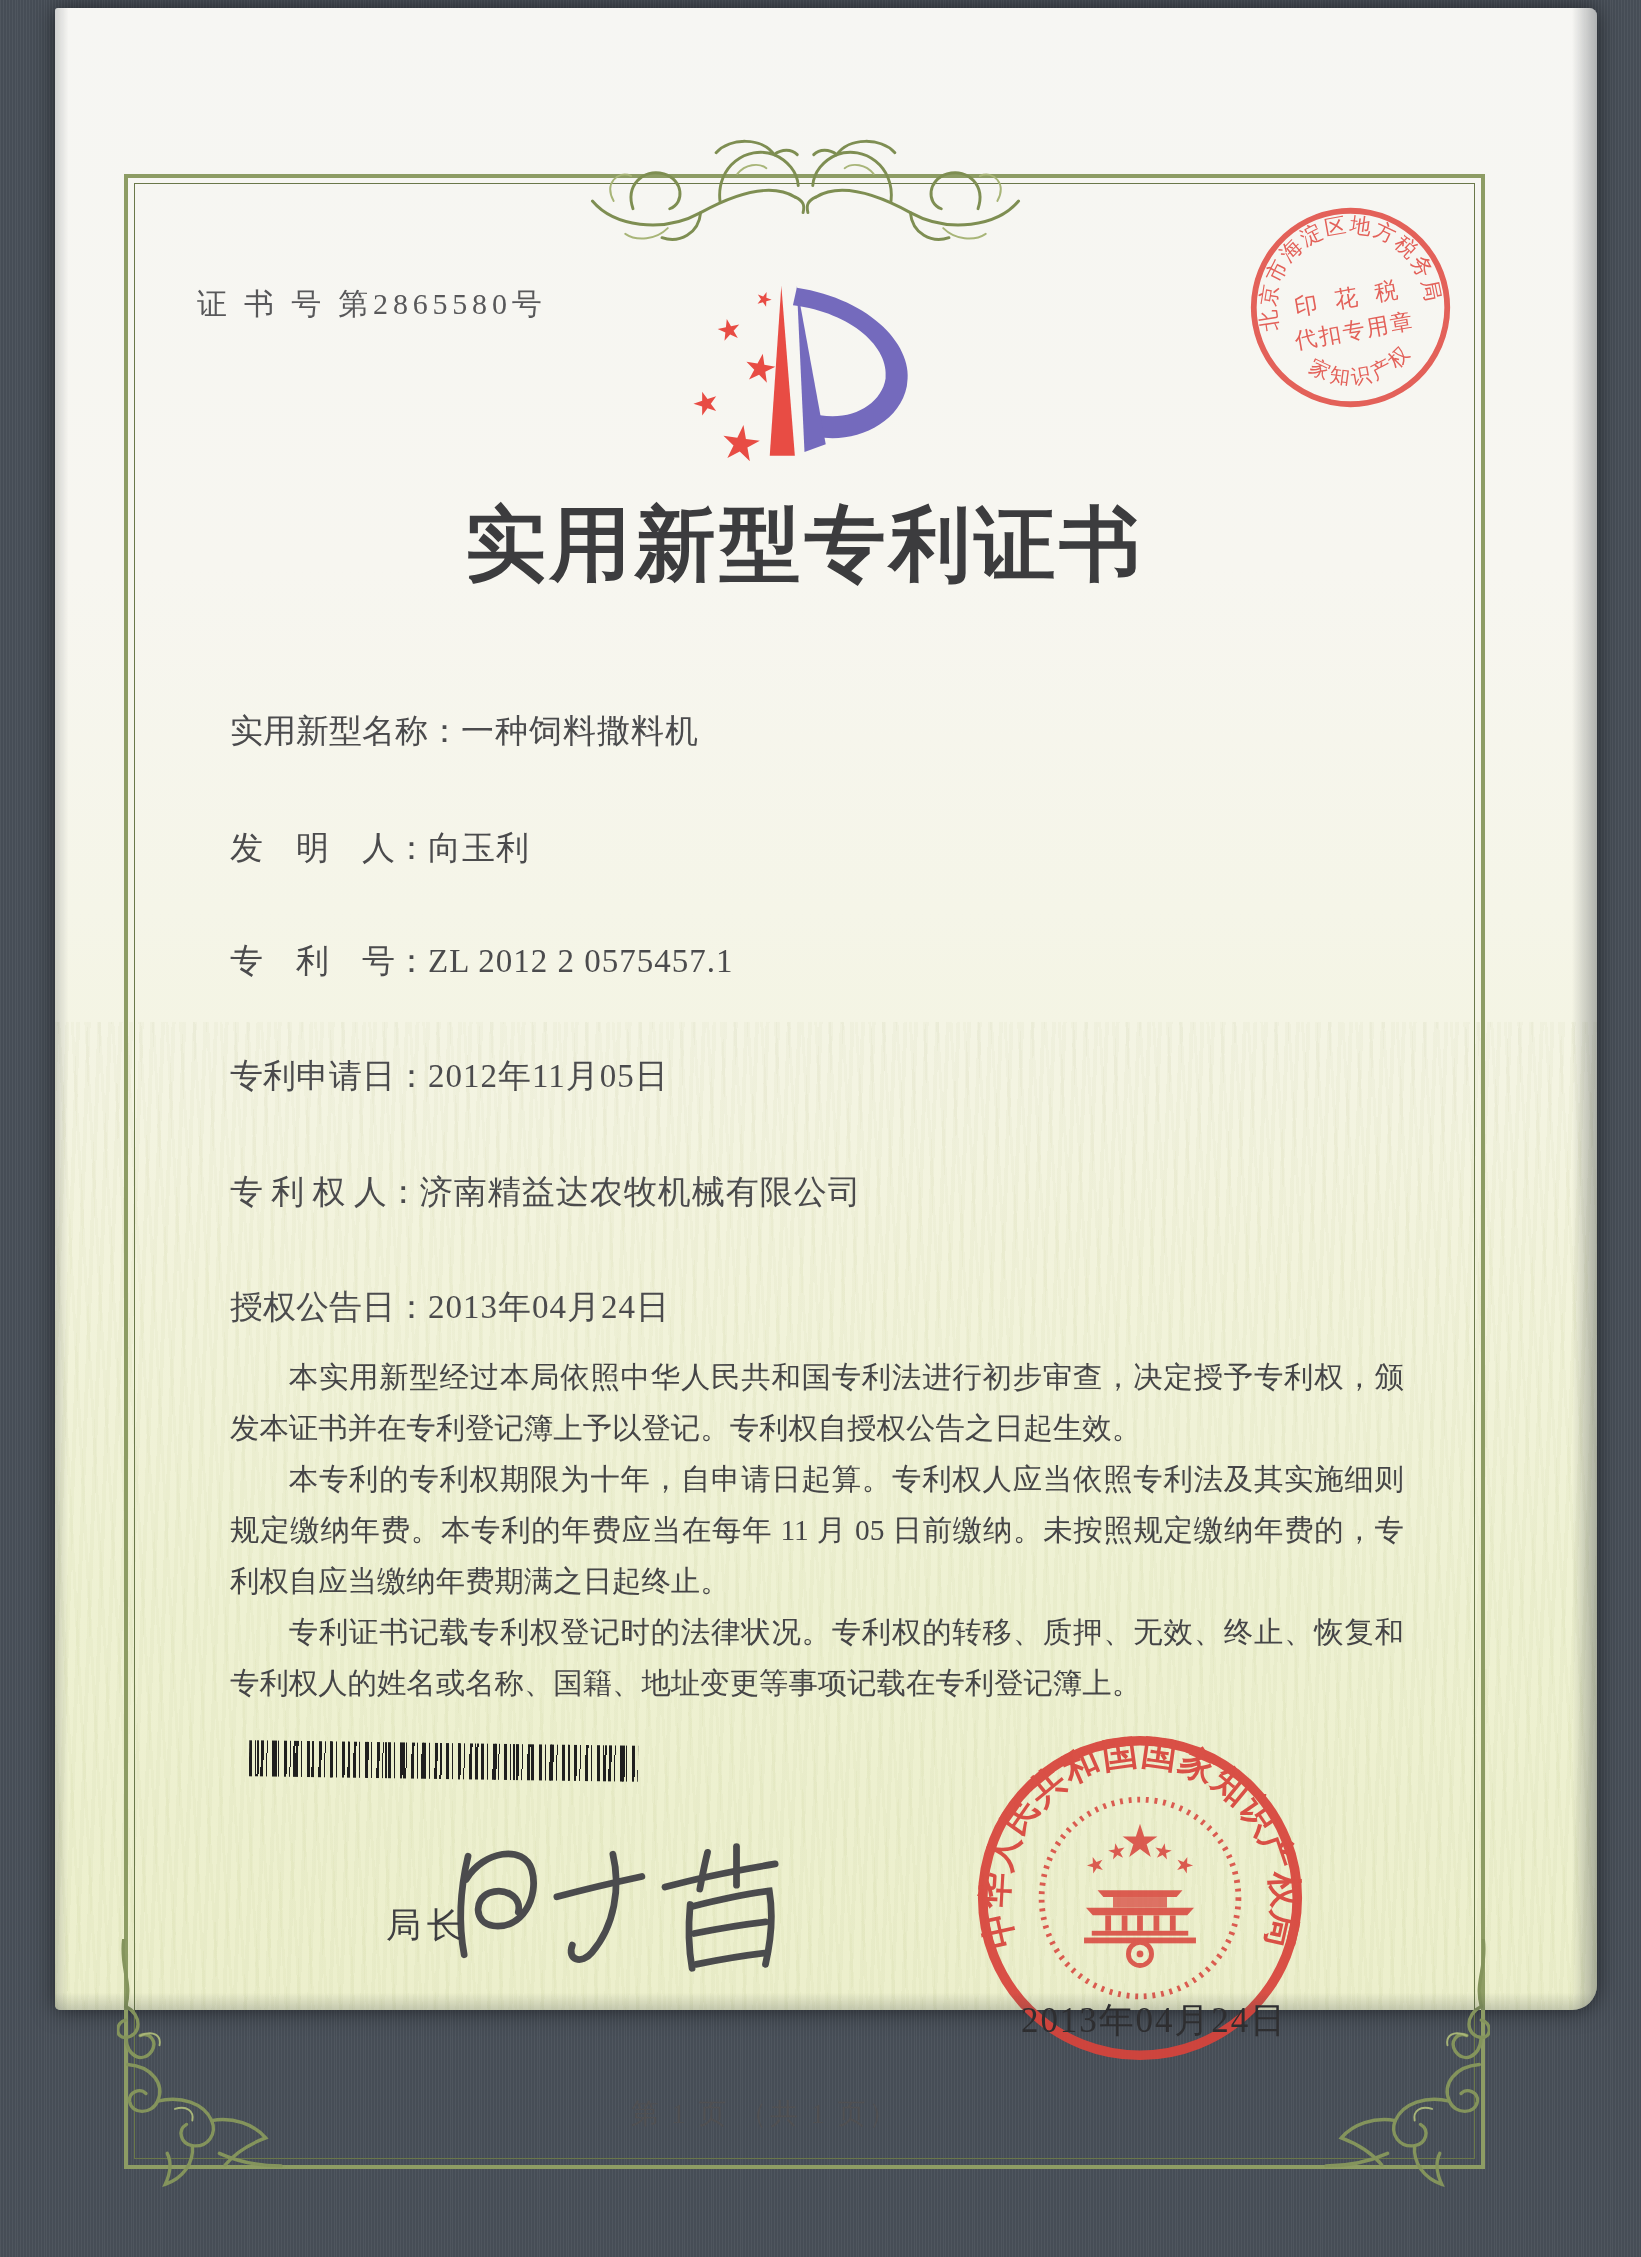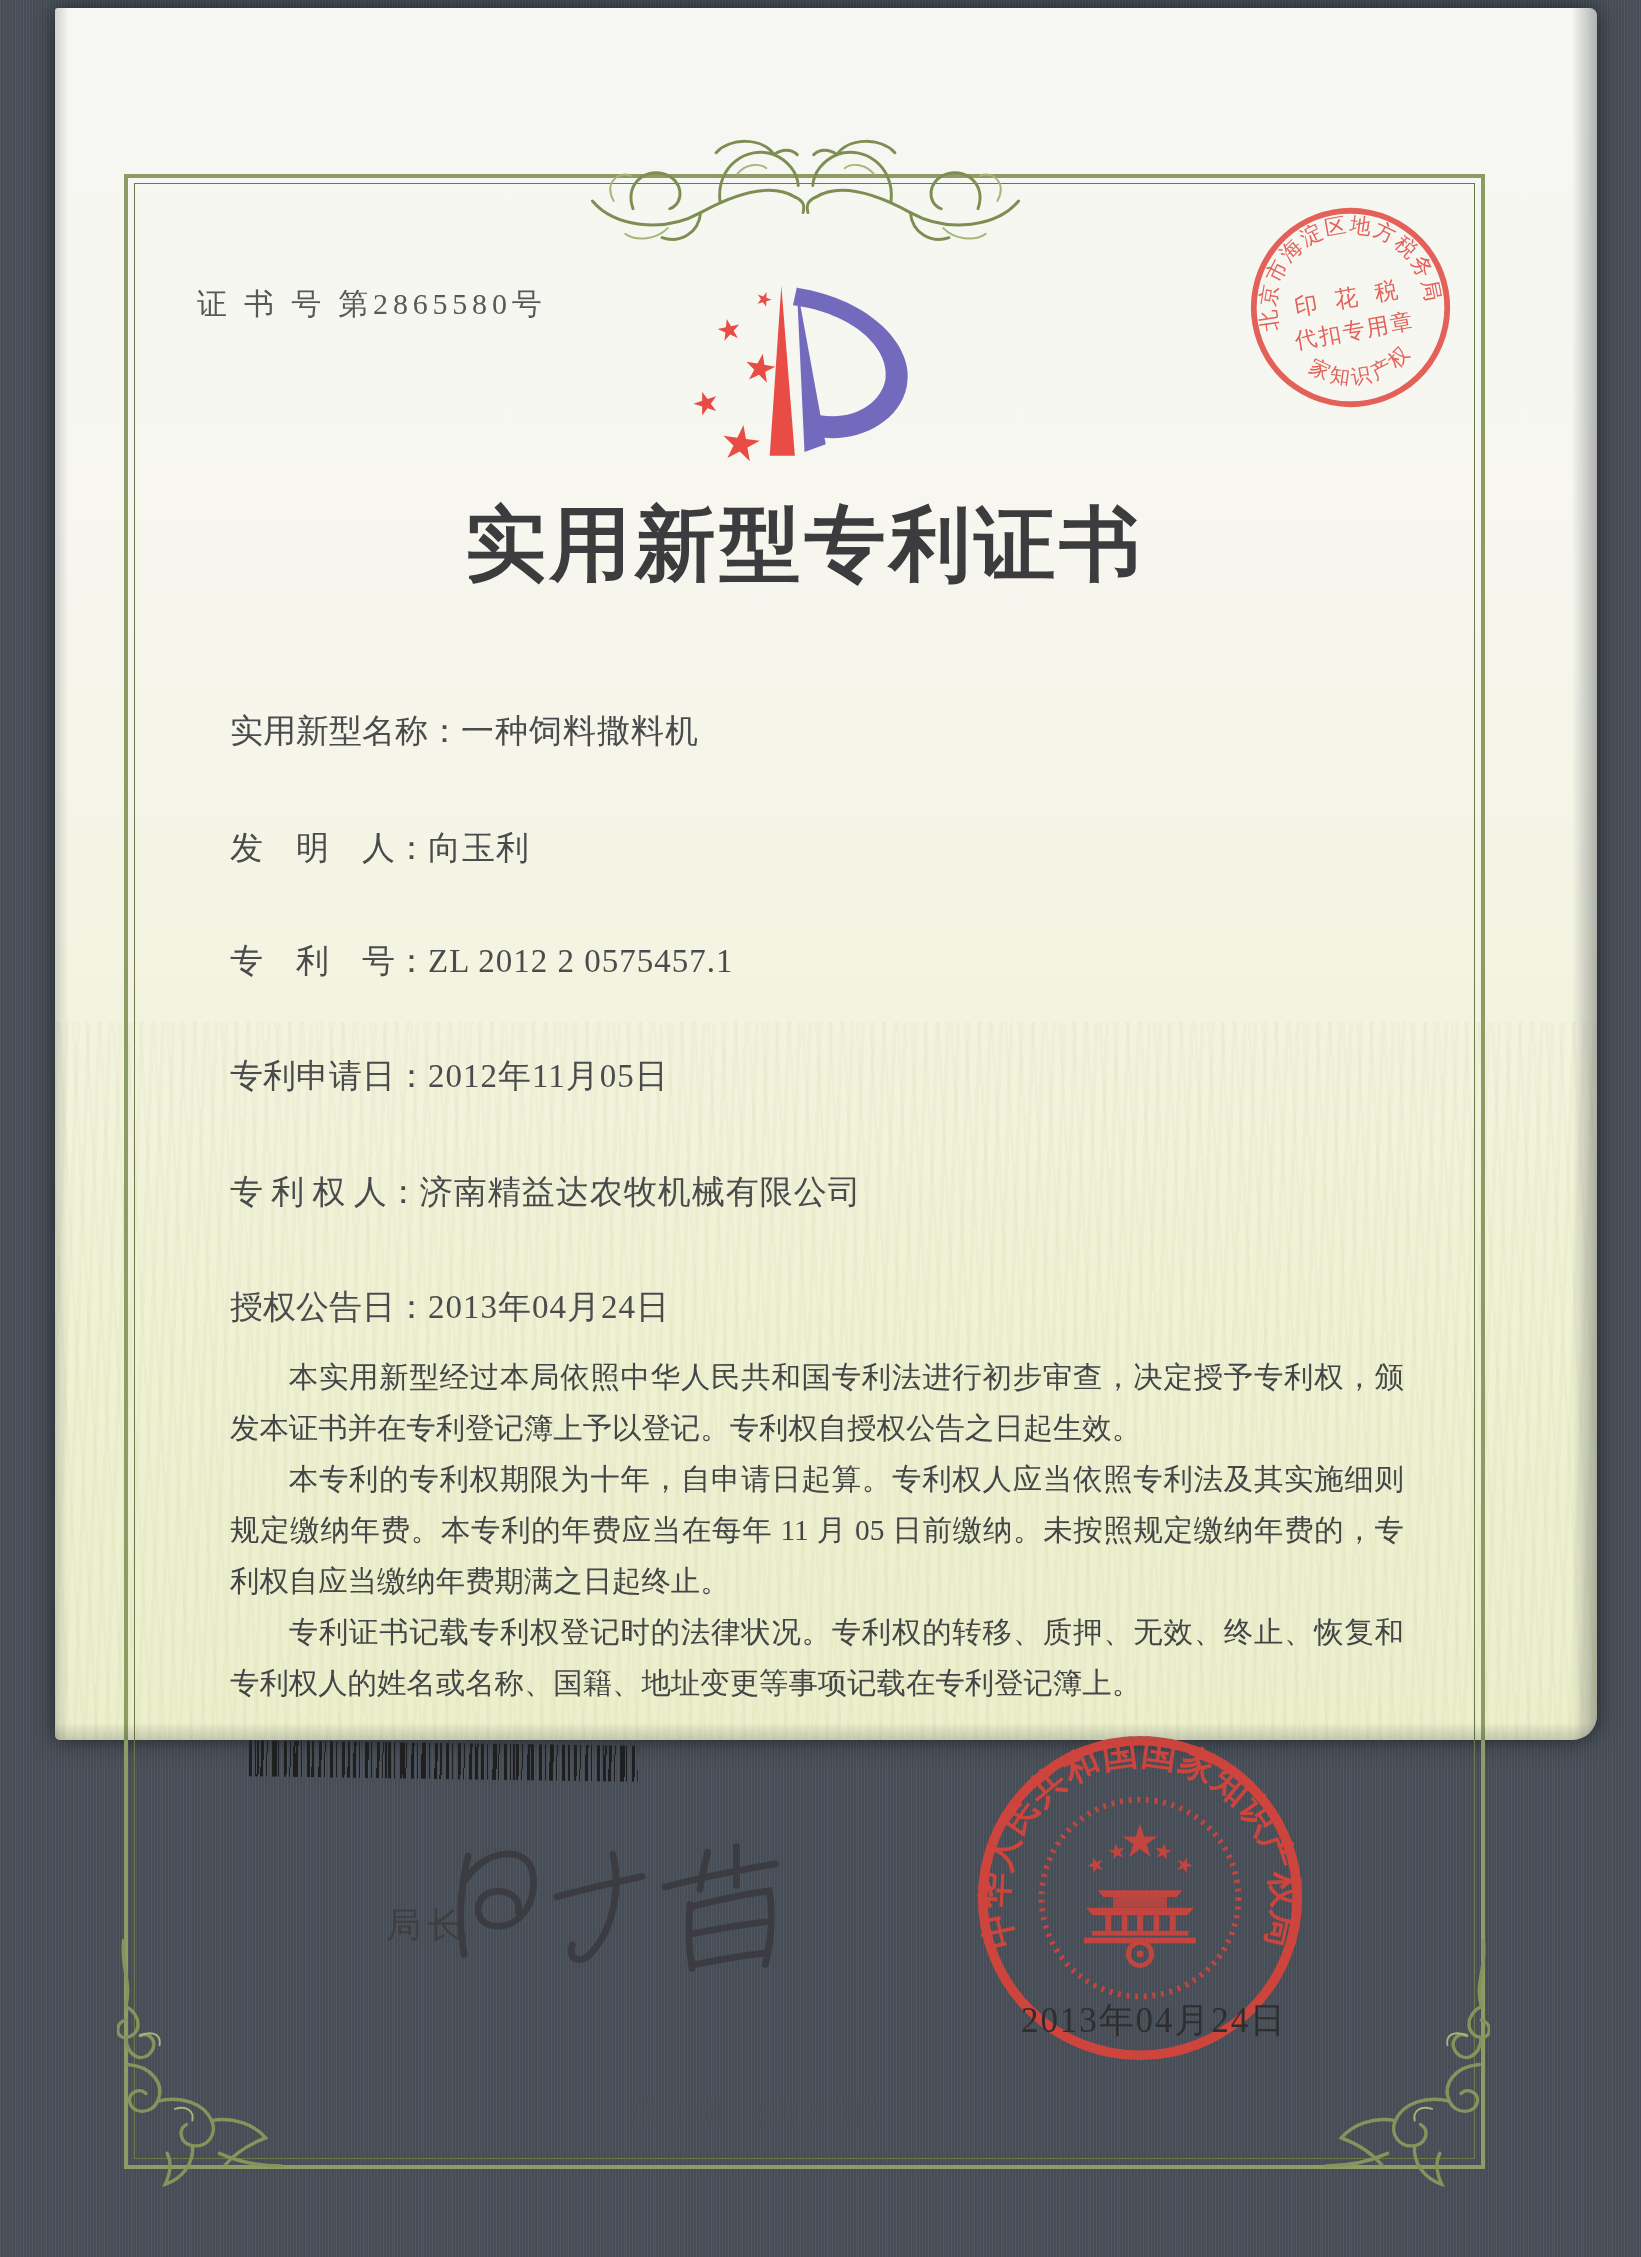--- a/index.html
+++ b/index.html
@@ -7,21 +7,21 @@
     width:1641px;height:2257px;overflow:hidden;
     background:#3a4047;
     font-family:"Liberation Serif","DejaVu Serif",serif;
   }
   .scan{
     position:relative;width:1641px;height:2257px;
     background:#464d56;
     background-image:repeating-linear-gradient(90deg, rgba(255,255,255,.05) 0 1px, transparent 1px 2.9px);
   }
   .paper{
-    position:absolute;left:55px;top:7.7px;width:1542px;height:1732px;
+    position:absolute;left:55px;top:7.7px;width:1542px;height:2002px;
     background:linear-gradient(180deg,#f6f6f3 0%,#f7f6f0 28%,#f5f5e8 45%,#f2f3dc 62%,#eef1d2 80%,#ecefcc 100%);
     border-radius:2.9px 7.7px 25px 4.8px;
     box-shadow:0 0 21px rgba(0,0,0,.55);
   }
   .paper::after{ 
     content:"";position:absolute;inset:0;pointer-events:none;border-radius:inherit;
     background:
       linear-gradient(270deg, rgba(58,64,71,.38), rgba(58,64,71,0) 25px),
       linear-gradient(0deg, rgba(58,64,71,.22), rgba(58,64,71,0) 17.4px),
       linear-gradient(90deg, rgba(58,64,71,.20), rgba(58,64,71,0) 13.5px);

